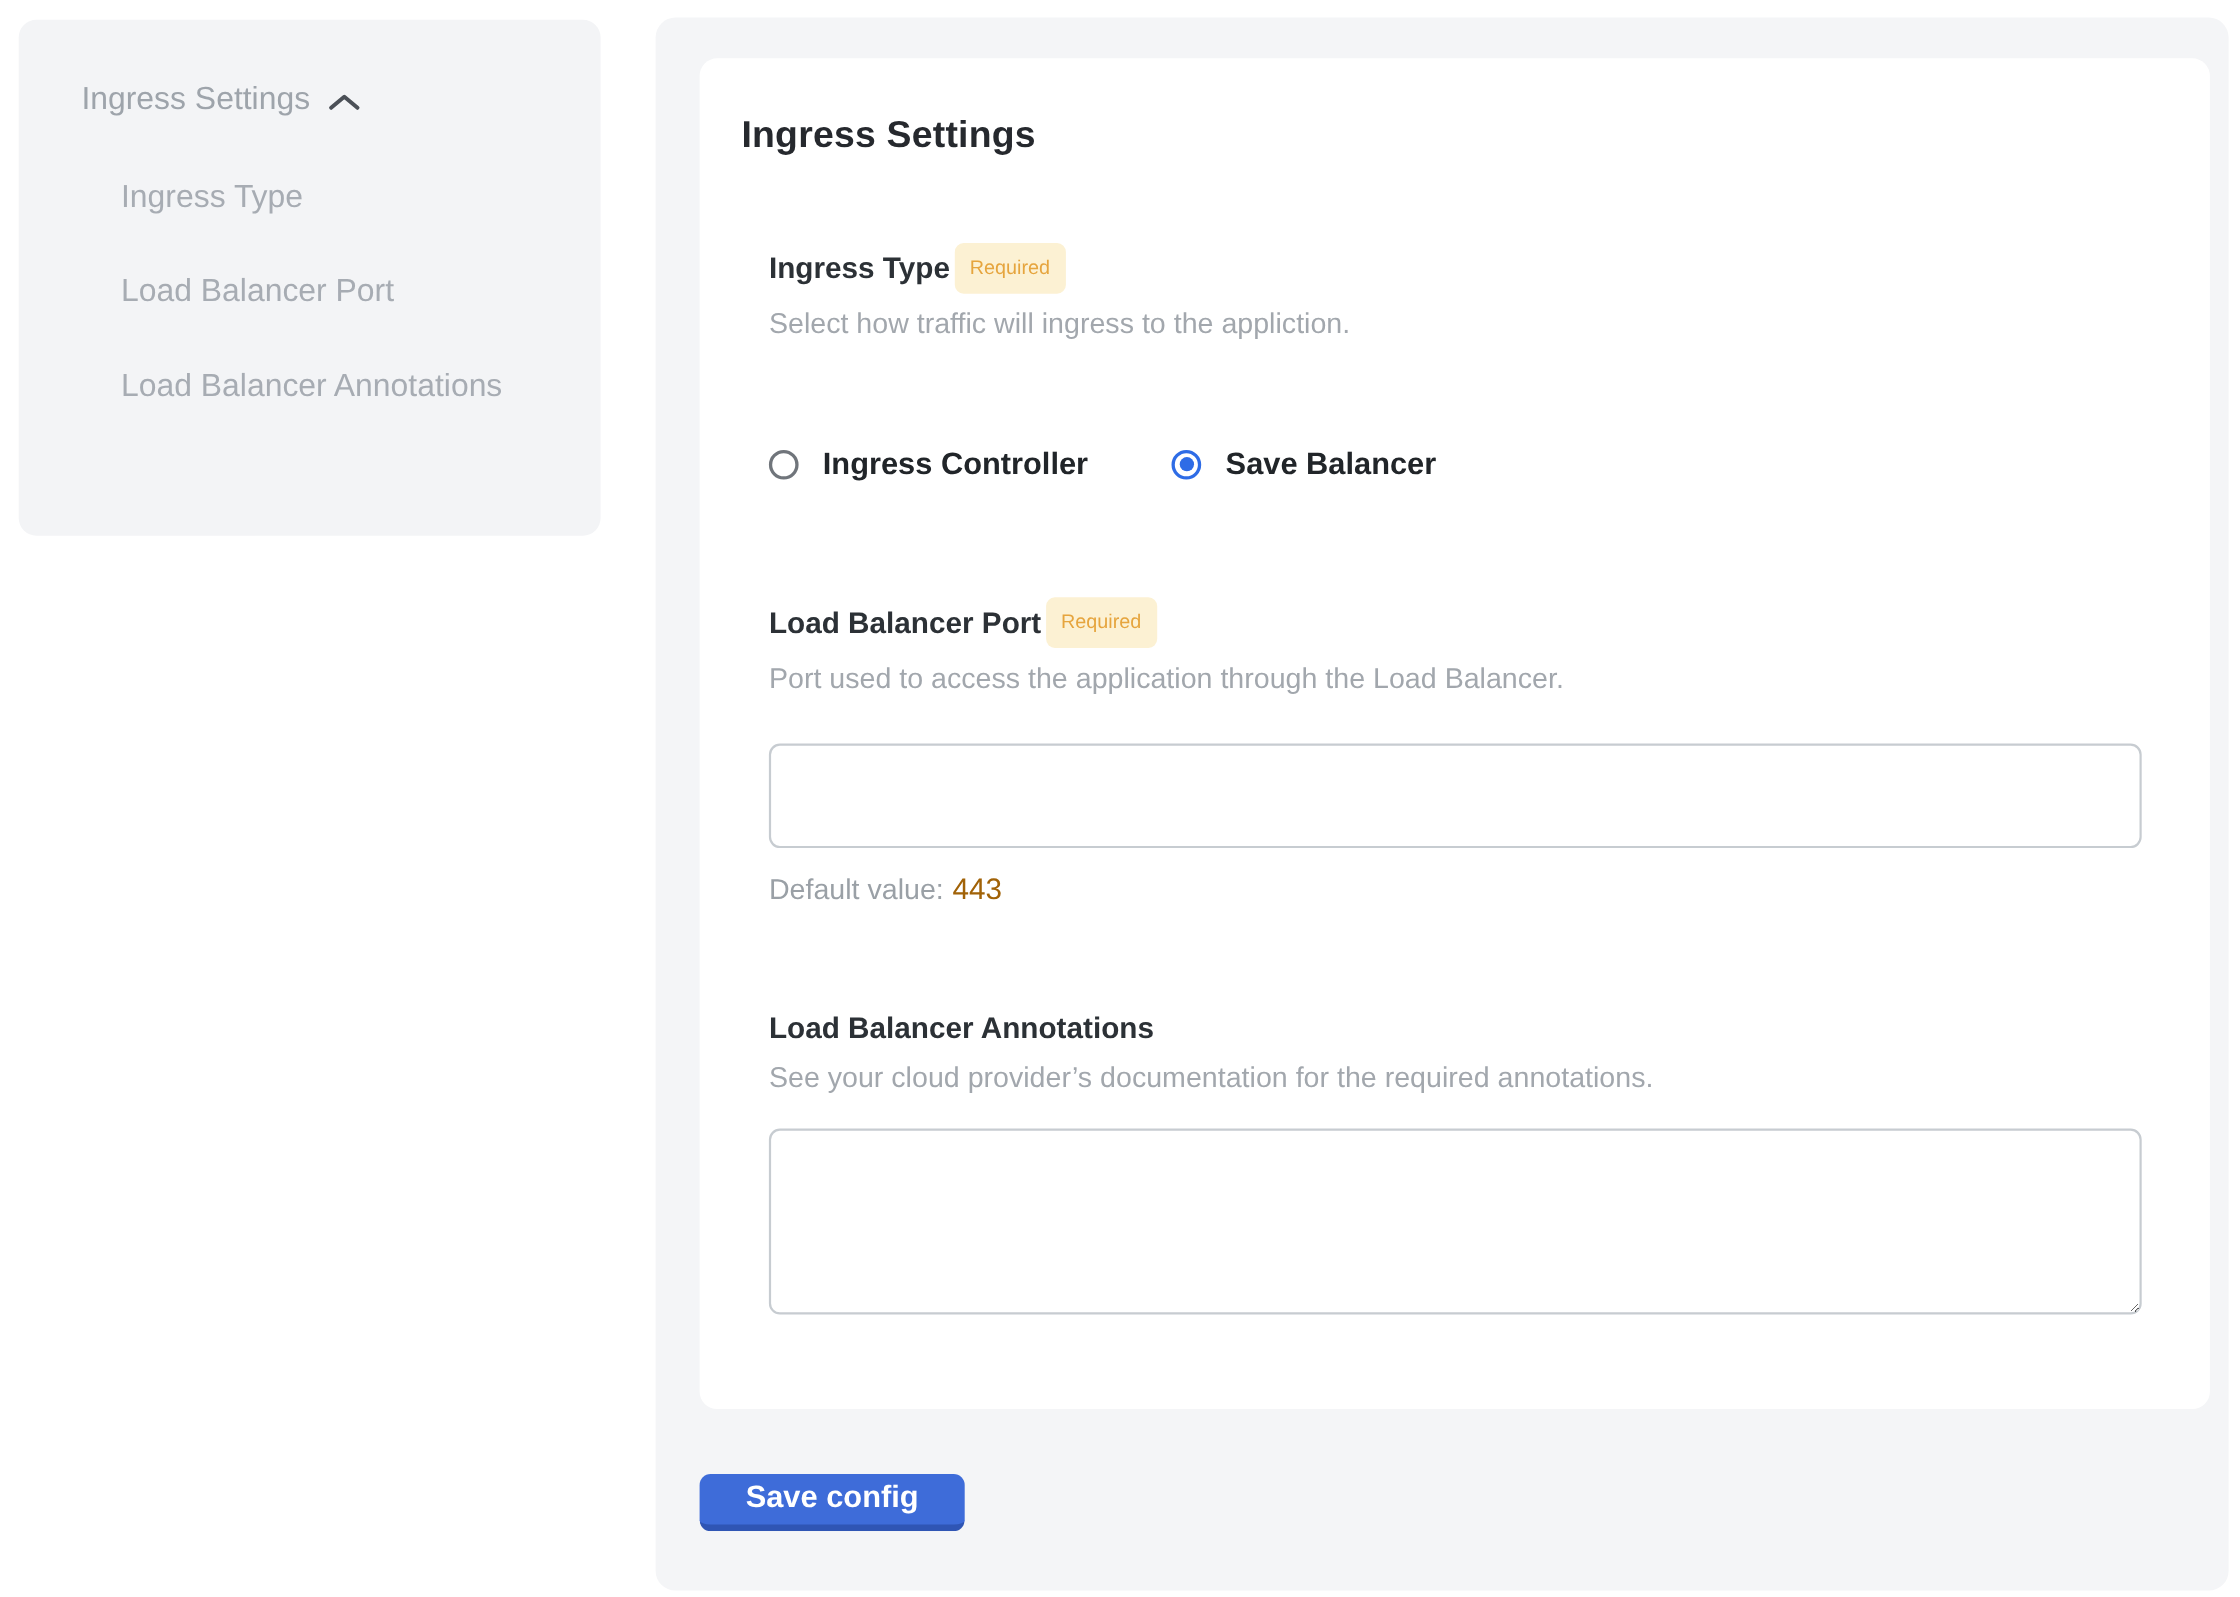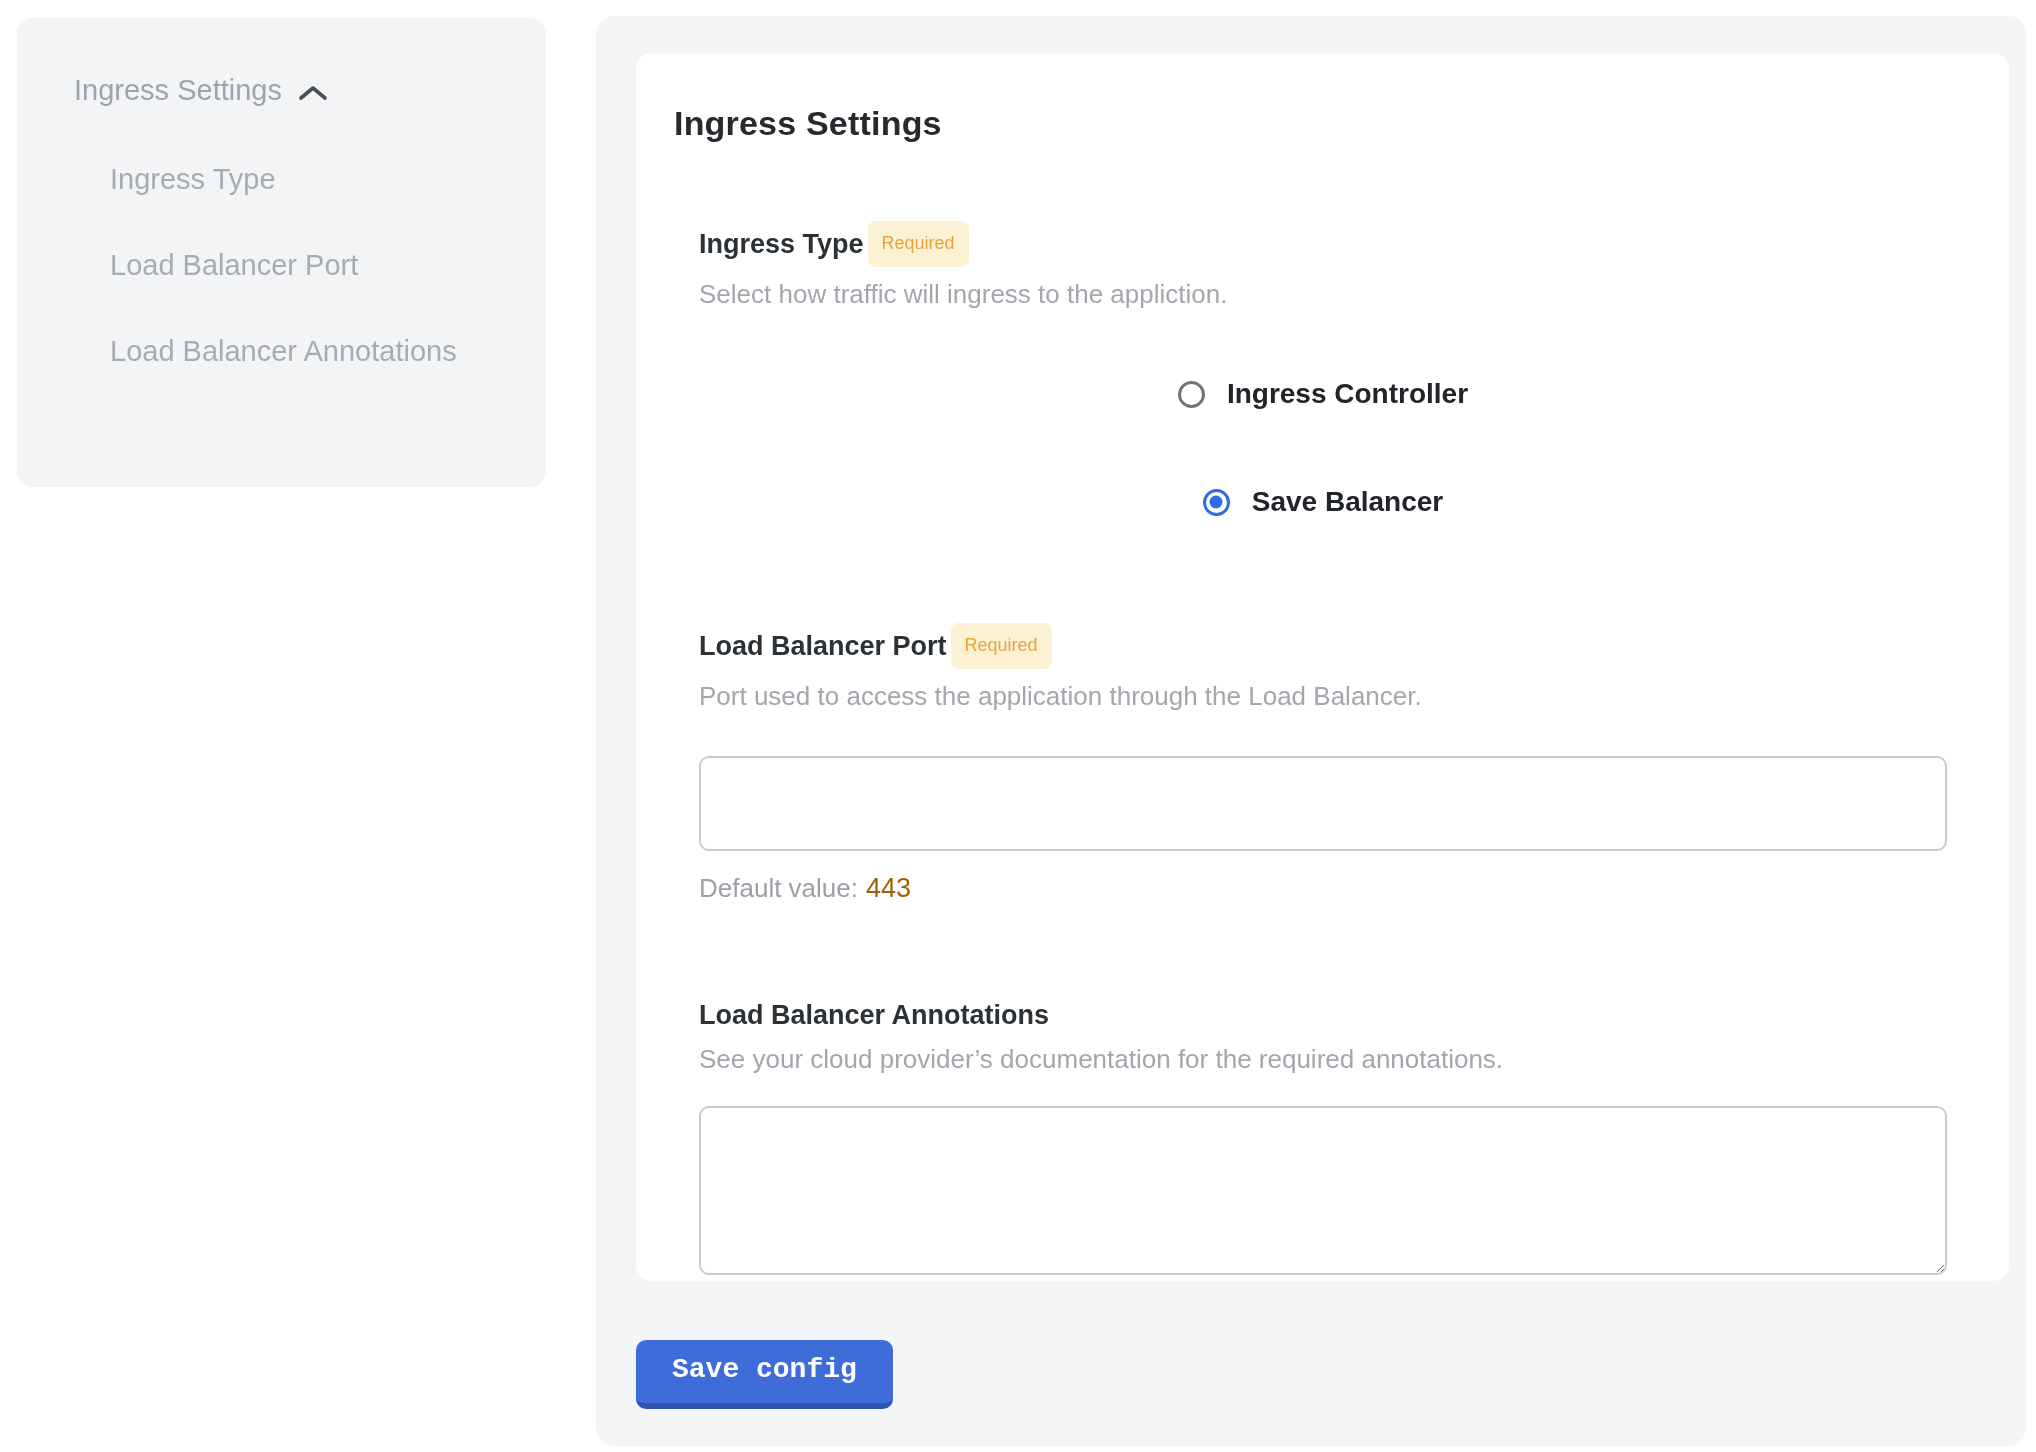--- a/index.html
+++ b/index.html
@@ -77,21 +77,21 @@
     border-radius: 8px;
   }
   .field-desc {
     margin-top: 11px;
     font-size: 26px; line-height: 32px;
     color: #a2a7ad;
   }
 
   .sec-ingress-type { margin-top: 78px; }
 
-  .radio-row { margin-top: 68px; display: flex; align-items: center; gap: 76px; flex-direction: column; }
+  .radio-row { margin-top: 96px; display: flex; align-items: center; gap: 76px; }
   .radio-option { display: flex; align-items: center; gap: 22px; cursor: pointer; }
   .radio-circle {
     width: 27px; height: 27px; border-radius: 50%;
     border: 3px solid #70757b;
     background: #ffffff;
     position: relative;
     flex: 0 0 auto;
   }
   .radio-option.selected .radio-circle { border-color: #2e6ce6; }
   .radio-option.selected .radio-circle::after {
@@ -131,28 +131,28 @@
     font-size: 27px; color: #2c3136;
     padding: 14px 20px;
     outline: none;
     resize: both;
     display: block;
     font-family: "Liberation Sans", "DejaVu Sans", sans-serif;
   }
 
   .save-button {
     margin: 59px 0 0 40px;
-    min-width: 241px; height: 69px;
+    min-width: 241px; height: 52px;
     background: #3e6cd9;
     border: none;
     border-bottom: 6px solid #2f55b4;
     border-radius: 10px;
     color: #ffffff;
     font-size: 28px; font-weight: 700;
-    font-family: Liberation Mono, monospace;
+    font-family: Liberation Sans, sans-serif;
     padding: 0 36px 4px 36px;
     cursor: pointer;
   }
 </style>
 </head>
 <body>
 
 <aside class="sidebar">
   <div class="sidebar-title">
     <span>Ingress Settings</span>

